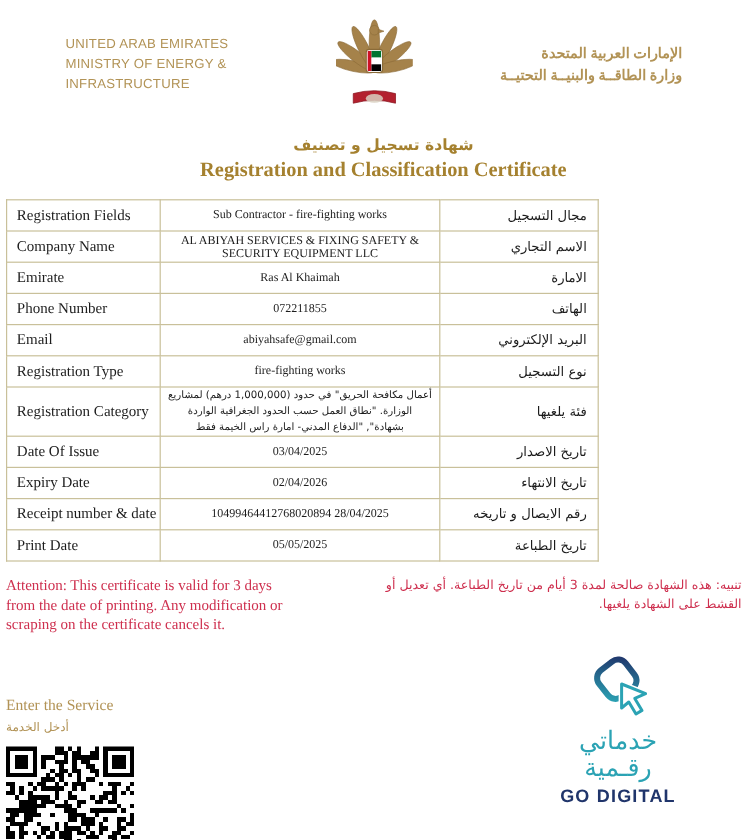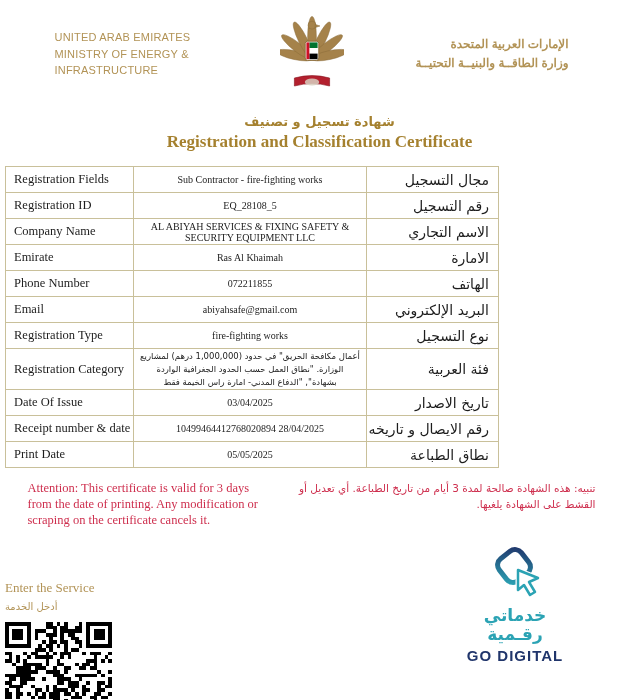--- a/index.html
+++ b/index.html
@@ -29,21 +29,21 @@
   .header-en{
     text-align:left;
     font-family:"Liberation Sans", sans-serif;
     font-weight:normal;color:var(--gold);
     font-size:11px;line-height:1.5;letter-spacing:.2px;
     width:215px;
   }
   .emblem{width:64px;height:76px;flex:0 0 auto;}
   .header-ar{
     text-align:right;direction:rtl;
-    font-family:Liberation Sans, sans-serif;
+    font-family:Liberation Serif, serif;
     font-weight:bold;color:var(--gold);
     font-size:12px;line-height:1.6;
     width:215px;
   }
 
   
   .title-block{text-align:center;margin-top:22px;margin-left:16px;}
   .title-ar{
     font-family:"DejaVu Sans", sans-serif;
     font-weight:bold;color:var(--title-gold);
@@ -68,32 +68,32 @@
   td.c-en{
     width:128px;font-size:12.5px;padding-left:8px;
     font-family:"Liberation Serif", serif;
   }
   td.c-val{
     text-align:center;font-size:10px;padding:1px 6px;
     font-family:"Liberation Serif", serif;
   }
   td.c-ar{
     width:132px;text-align:right;padding-right:9px;
-    font-family:"DejaVu Sans", sans-serif;font-size:14px;
+    font-family:"DejaVu Sans", sans-serif;font-size:11px;
     direction:rtl;
   }
   tr.tall td{height:40px;}
   tr.tall td.c-val{
     font-family:"DejaVu Sans", sans-serif;
     font-size:8.5px;line-height:1.5;direction:rtl;
   }
 
   
   .attention{
-    display:flex;justify-content:center;
+    display:flex;justify-content:space-between;
     margin:13px 5px 0 5px;
   }
   .attention-en{
     width:248px;color:var(--attention-red);
     font-size:12.5px;line-height:1.25;
     font-family:"Liberation Serif", serif;
   }
   .attention-ar{
     width:320px;color:var(--attention-red);
     font-family:"DejaVu Sans", sans-serif;
@@ -118,22 +118,22 @@
     direction:rtl;display:inline-block;margin-top:1px;
   }
   .qr{width:107px;height:107px;margin-top:8px;display:block;}
 
   .godigital{
     width:170px;margin-right:18px;margin-top:4px;
     display:flex;flex-direction:column;align-items:center;
   }
   .gd-icon{width:78px;height:62px;}
   .gd-ar{
-    font-family:"DejaVu Sans", sans-serif;font-weight:bold;
-    color:var(--teal);font-size:17px;line-height:1.1;
+    font-family:"DejaVu Sans", sans-serif;font-weight:normal;
+    color:var(--teal);font-size:21px;line-height:1.1;
     direction:rtl;
   }
   .gd-en{
     font-family:"Liberation Sans", sans-serif;font-weight:bold;
     color:var(--navy);font-size:15px;letter-spacing:1px;margin-top:3px;
   }
 </style>
 </head>
 <body>
 
@@ -184,25 +184,20 @@
   </div>
 
   <table class="cert">
     <tbody>
         <tr>
           <td class="c-en">Registration Fields</td>
           <td class="c-val">Sub Contractor - fire-fighting works</td>
           <td class="c-ar">مجال التسجيل</td>
         </tr>
         <tr>
-          <td class="c-en">Registration ID</td>
-          <td class="c-val">EQ_28108_5</td>
-          <td class="c-ar">رقم التسجيل</td>
-        </tr>
-        <tr>
           <td class="c-en">Company Name</td>
           <td class="c-val">AL ABIYAH SERVICES &amp; FIXING SAFETY &amp; SECURITY EQUIPMENT LLC</td>
           <td class="c-ar">الاسم التجاري</td>
         </tr>
         <tr>
           <td class="c-en">Emirate</td>
           <td class="c-val">Ras Al Khaimah</td>
           <td class="c-ar">الامارة</td>
         </tr>
         <tr>
@@ -216,36 +211,41 @@
           <td class="c-ar">البريد الإلكتروني</td>
         </tr>
         <tr>
           <td class="c-en">Registration Type</td>
           <td class="c-val">fire-fighting works</td>
           <td class="c-ar">نوع التسجيل</td>
         </tr>
         <tr class="tall">
           <td class="c-en">Registration Category</td>
           <td class="c-val">أعمال مكافحة الحريق" في حدود (1,000,000 درهم) لمشاريع الوزارة. "نطاق العمل حسب الحدود الجغرافية الواردة بشهادة", "الدفاع المدني- امارة راس الخيمة فقط</td>
-          <td class="c-ar">فئة العربية</td>
+          <td class="c-ar">فئة يلغيها</td>
         </tr>
         <tr>
           <td class="c-en">Date Of Issue</td>
           <td class="c-val">03/04/2025</td>
           <td class="c-ar">تاريخ الاصدار</td>
         </tr>
         <tr>
+          <td class="c-en">Expiry Date</td>
+          <td class="c-val">02/04/2026</td>
+          <td class="c-ar">تاريخ الانتهاء</td>
+        </tr>
+        <tr>
           <td class="c-en">Receipt number &amp; date</td>
           <td class="c-val">10499464412768020894 28/04/2025</td>
           <td class="c-ar">رقم الايصال و تاريخه</td>
         </tr>
         <tr>
           <td class="c-en">Print Date</td>
           <td class="c-val">05/05/2025</td>
-          <td class="c-ar">نطاق الطباعة</td>
+          <td class="c-ar">تاريخ الطباعة</td>
         </tr>
       </tbody>
   </table>
 
   <div class="attention">
     <div class="attention-en">Attention: This certificate is valid for 3 days from the date of printing. Any modification or scraping on the certificate cancels it.</div>
     <div class="attention-ar">تنبيه: هذه الشهادة صالحة لمدة 3 أيام من تاريخ الطباعة. أي تعديل أو القشط على الشهادة يلغيها.</div>
   </div>
 
   <div class="footer">

